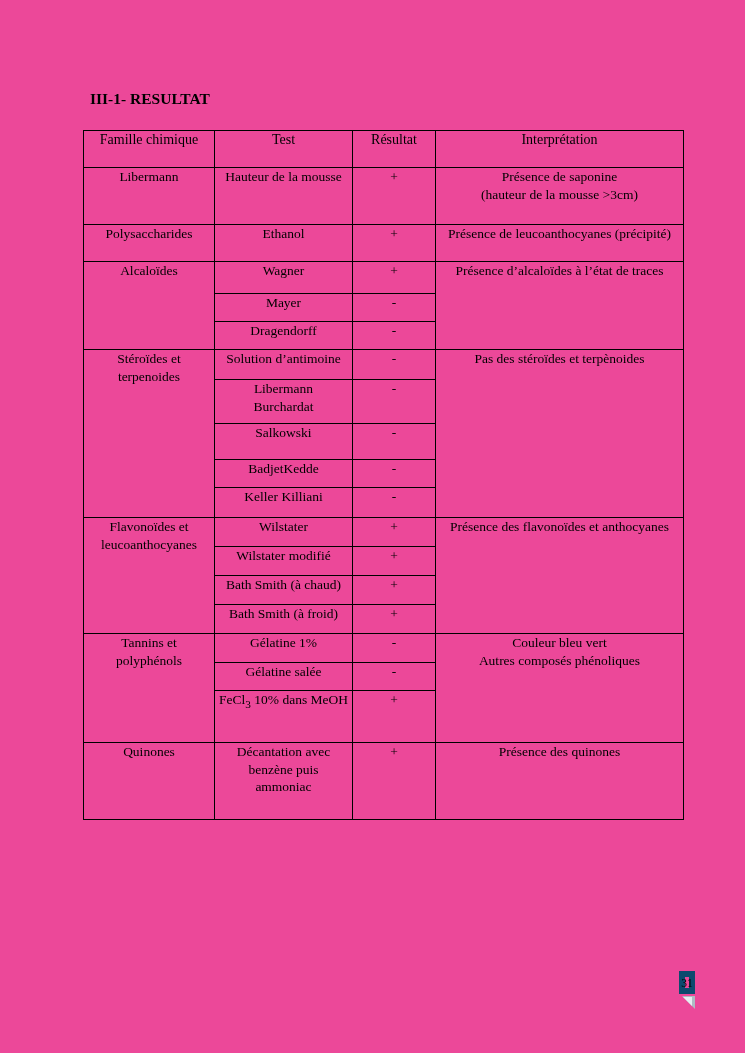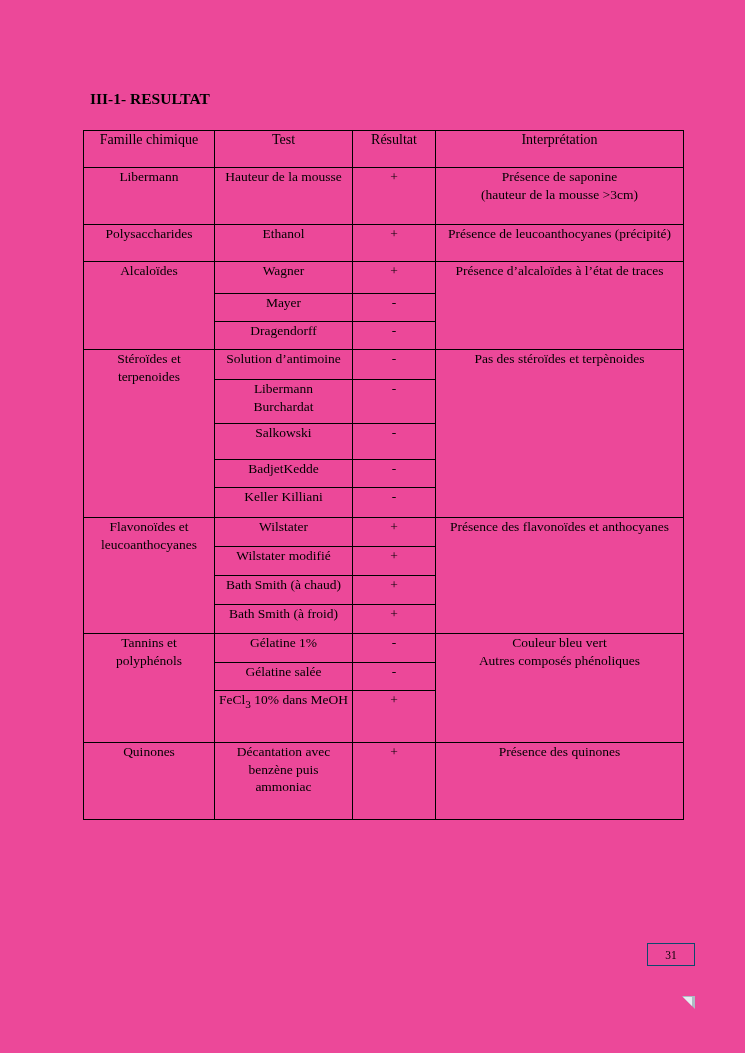--- a/index.html
+++ b/index.html
@@ -38,23 +38,23 @@
     white-space:pre-line;
     line-height:1.3;
   }
   .result-table th { font-size:14px; }
   .fam { line-height:1.55; }
   .interp { line-height:1.85; }
   .v-mid { vertical-align:middle; }
 
   .page-number-box {
     position:absolute;
-    top:943px; right:50px;
-    width:48px; height:23px;
-    border:1px solid #0c4a6e;
+    top:971px; right:50px;
+    width:16px; height:23px;
+    border:6px solid #0c4a6e;
     font-size:11.5px;
     font-family:"Liberation Serif", serif;
     display:flex; align-items:center; justify-content:center;
   }
   .page-curl {
     position:absolute;
     top:996px; right:50px;
     width:0; height:0;
     border-left:13px solid transparent;
     border-top:13px solid #aebbc4;

